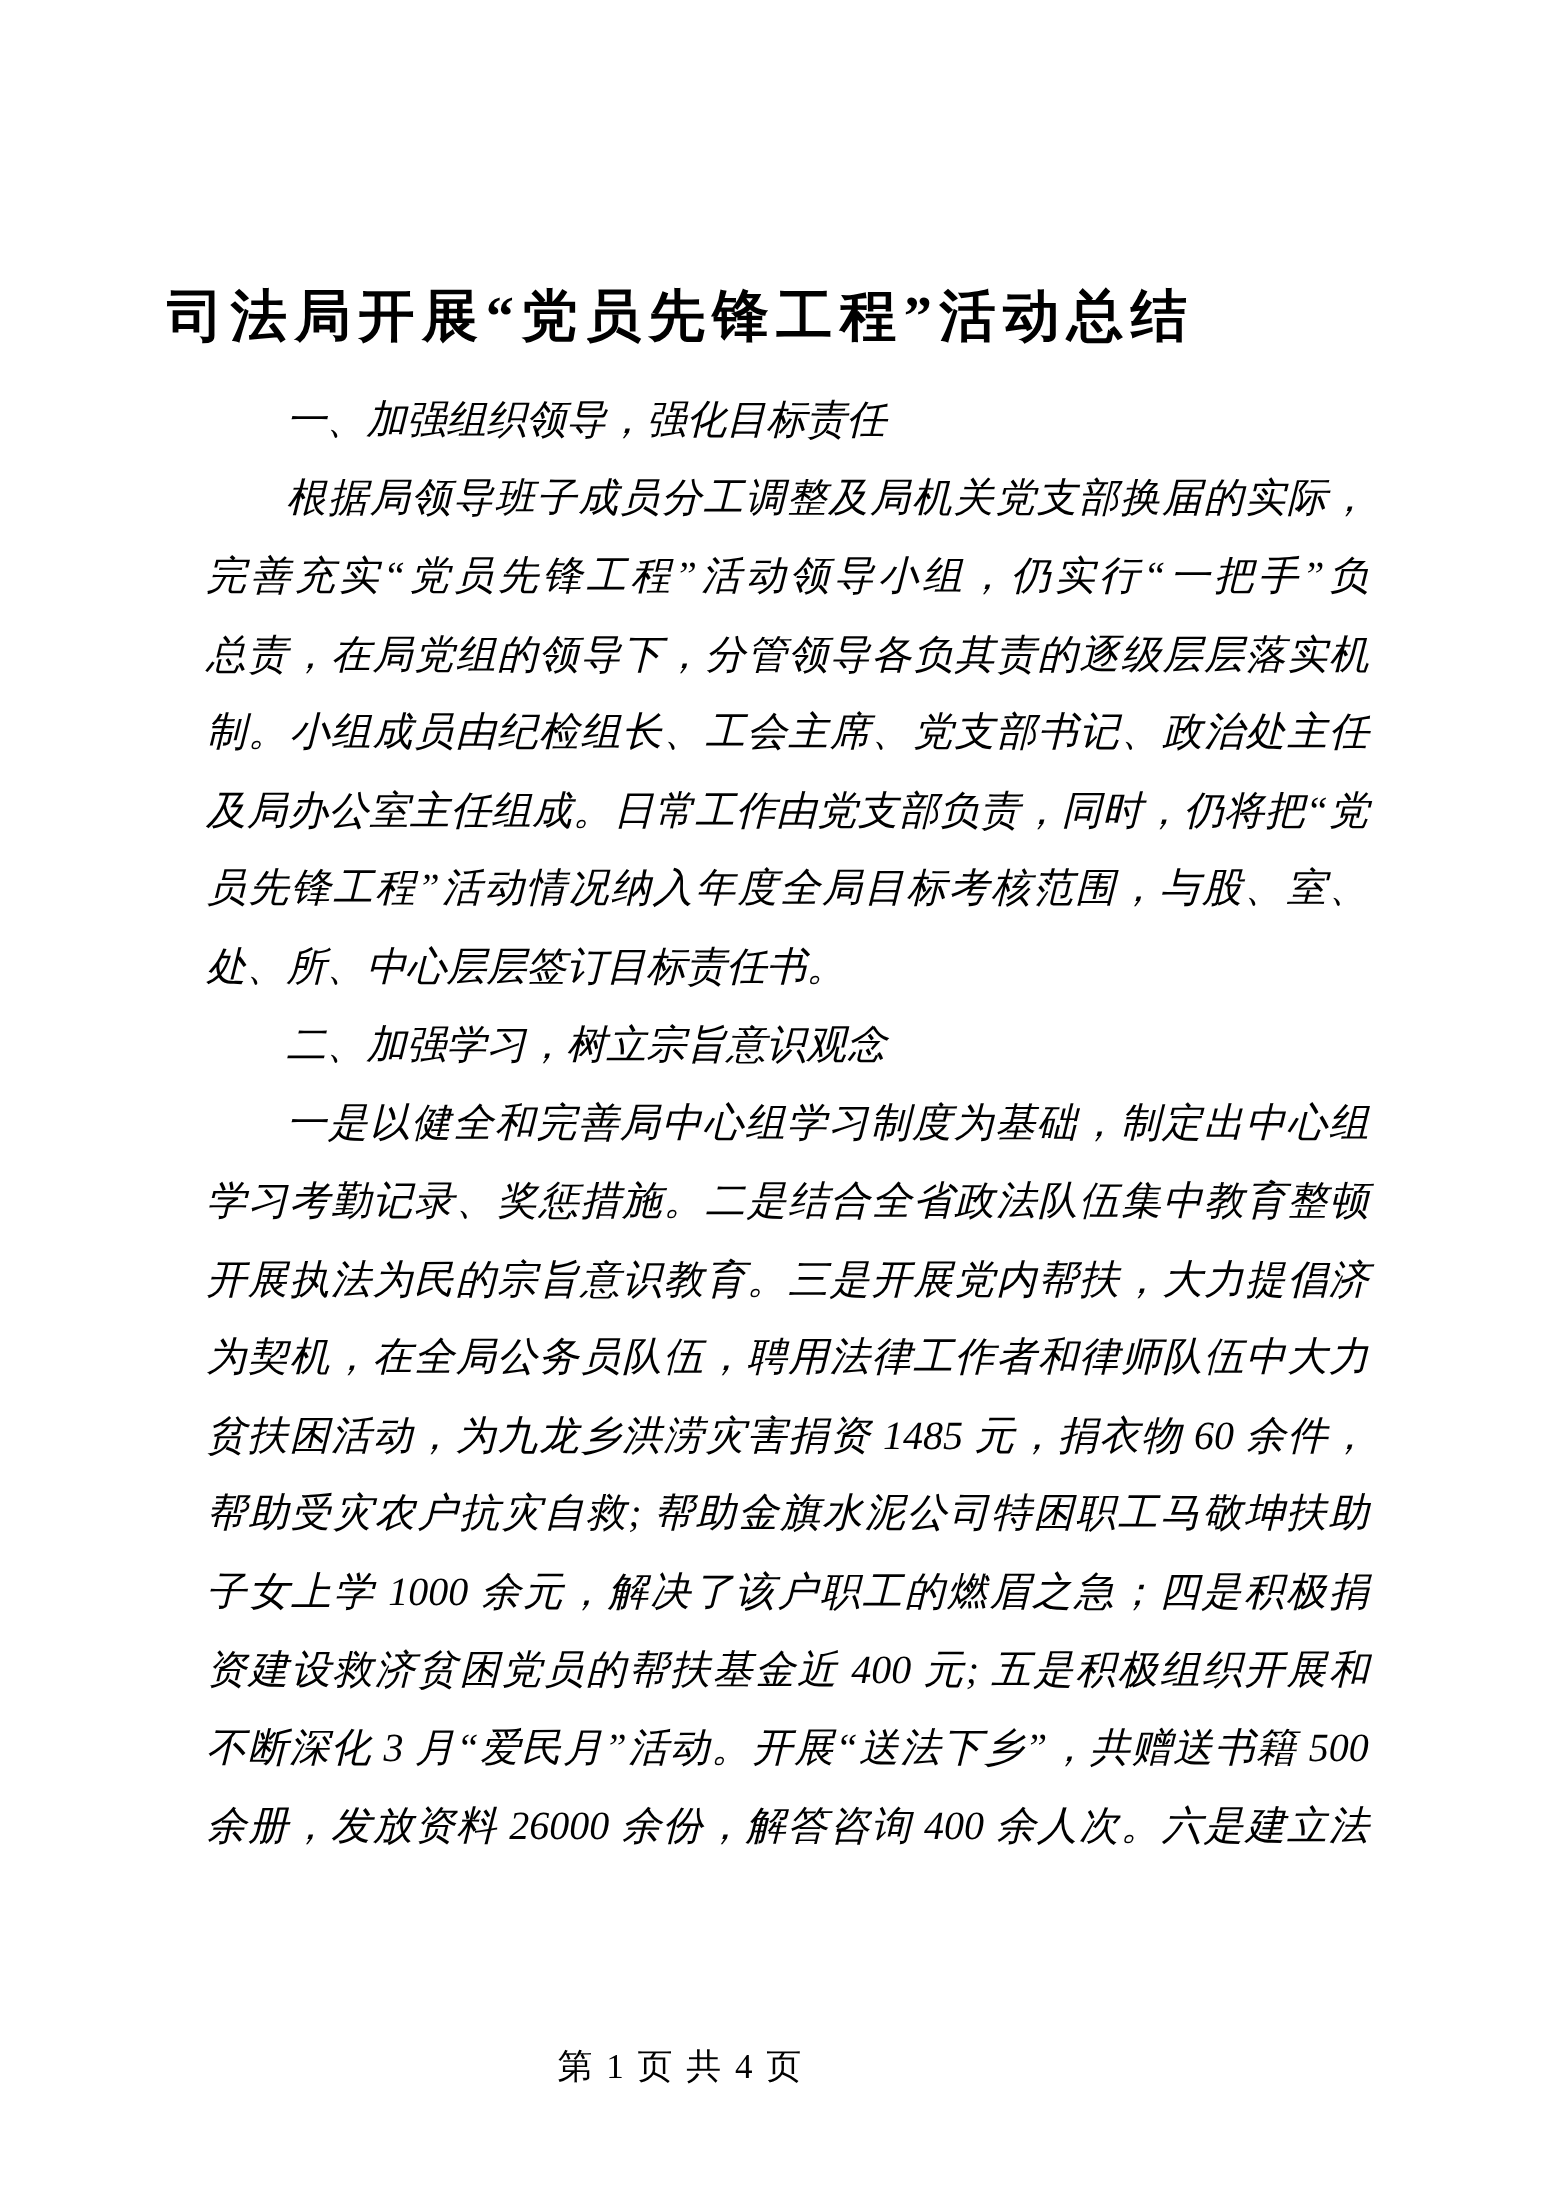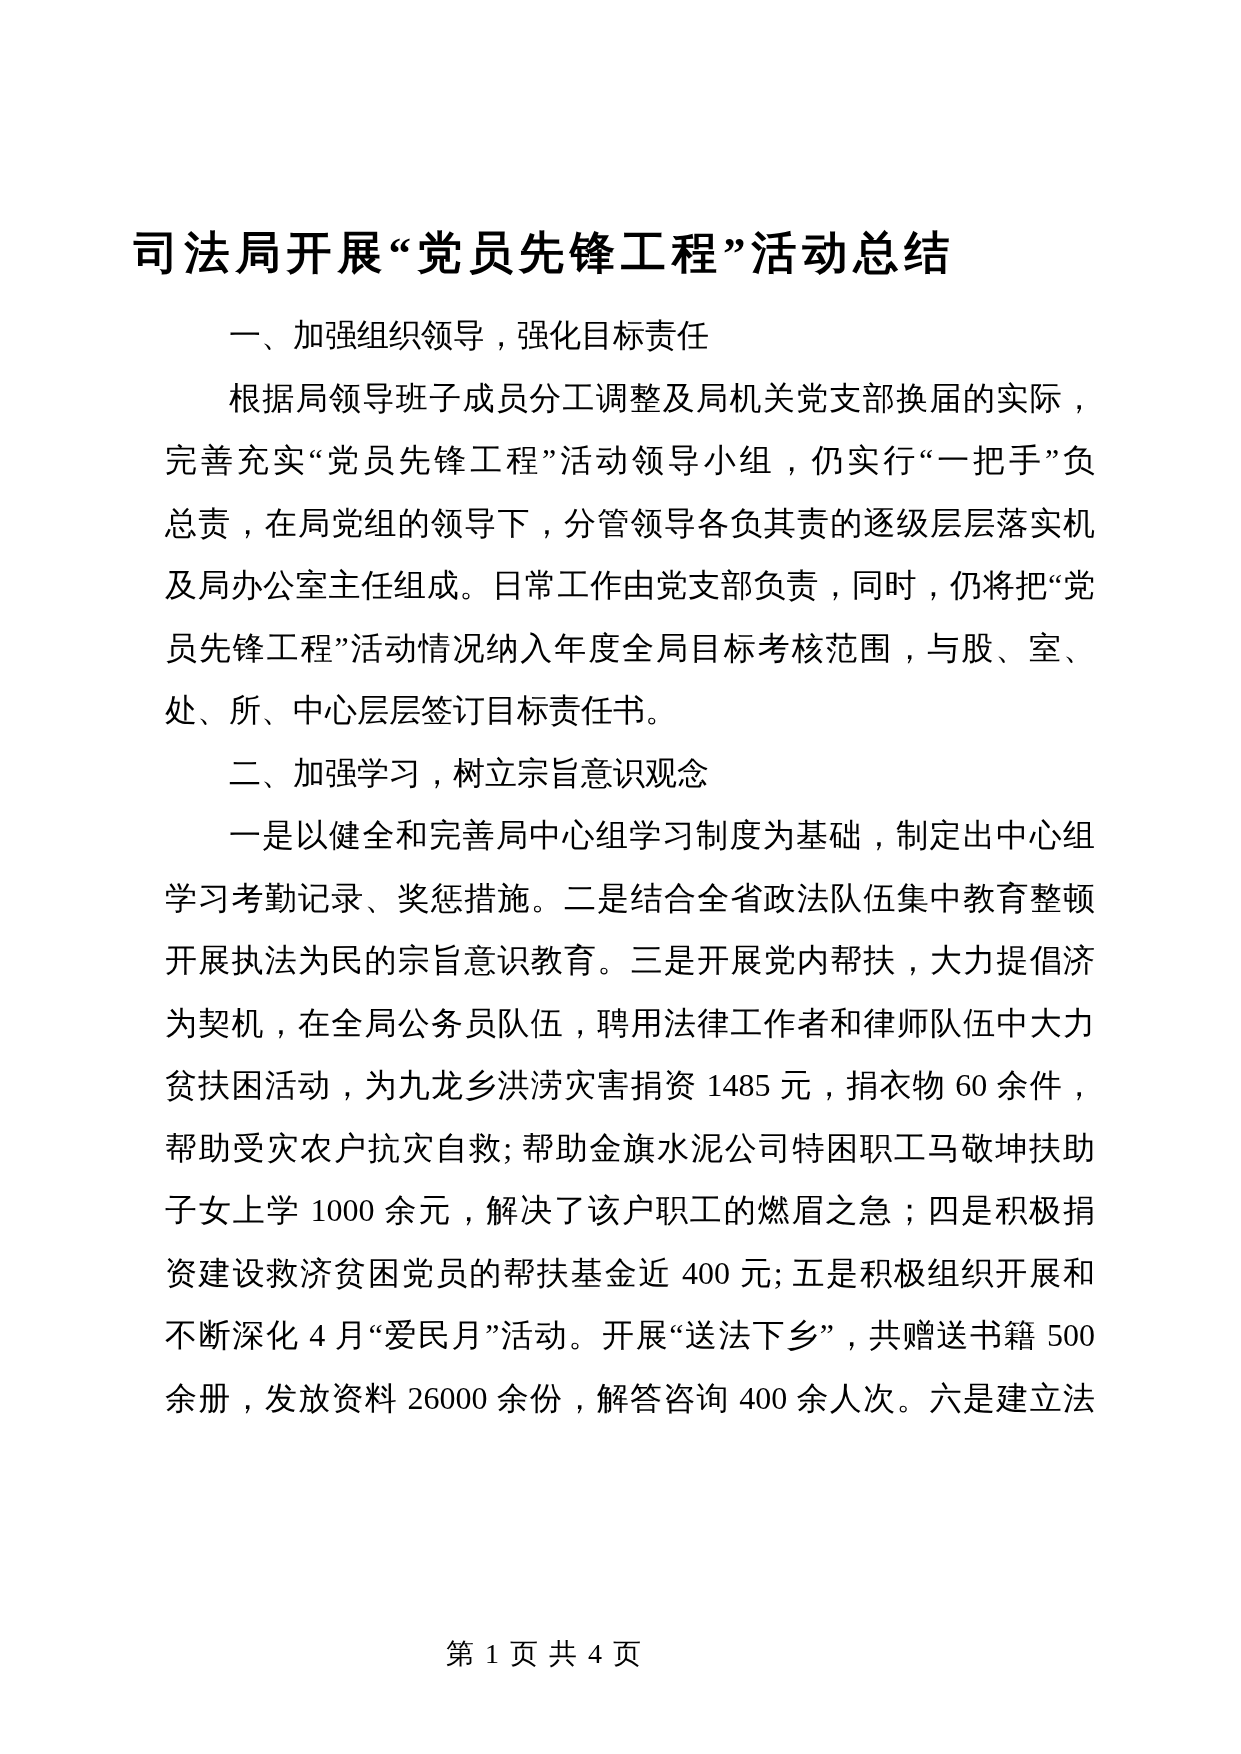--- a/index.html
+++ b/index.html
@@ -33,20 +33,21 @@
     font-weight: bold;
     letter-spacing: 6px;
     line-height: 66px;
     color: #000000;
   }
   .doc-body {
     position: absolute;
     top: 288px;
     left: 165px;
     width: 930px;
+    font-style: italic;
   }
   .line {
     height: 62.5px;
     line-height: 62.5px;
     font-size: 32px;
     color: #000000;
     text-align: left;
     overflow: visible;
   }
   .line.fill {
@@ -76,31 +77,32 @@
 
 <div class="page">
 
   <h1 class="doc-title">司法局开展“党员先锋工程”活动总结</h1>
 
   <div class="doc-body">
     <div class="line indent">一、加强组织领导，强化目标责任</div>
     <div class="line indent fill">根据局领导班子成员分工调整及局机关党支部换届的实际，</div>
     <div class="line fill">完善充实“党员先锋工程”活动领导小组，仍实行“一把手”负</div>
     <div class="line fill">总责，在局党组的领导下，分管领导各负其责的逐级层层落实机</div>
+    <div class="line fill">制。小组成员由纪检组长、工会主席、党支部书记、政治处主任</div>
     <div class="line fill">及局办公室主任组成。日常工作由党支部负责，同时，仍将把“党</div>
     <div class="line fill">员先锋工程”活动情况纳入年度全局目标考核范围，与股、室、</div>
     <div class="line">处、所、中心层层签订目标责任书。</div>
     <div class="line indent">二、加强学习，树立宗旨意识观念</div>
     <div class="line indent fill">一是以健全和完善局中心组学习制度为基础，制定出中心组</div>
     <div class="line fill">学习考勤记录、奖惩措施。二是结合全省政法队伍集中教育整顿</div>
     <div class="line fill">开展执法为民的宗旨意识教育。三是开展党内帮扶，大力提倡济</div>
     <div class="line fill">为契机，在全局公务员队伍，聘用法律工作者和律师队伍中大力</div>
     <div class="line fill">贫扶困活动，为九龙乡洪涝灾害捐资 1485 元，捐衣物 60 余件，</div>
     <div class="line fill">帮助受灾农户抗灾自救; 帮助金旗水泥公司特困职工马敬坤扶助</div>
     <div class="line fill">子女上学 1000 余元，解决了该户职工的燃眉之急；四是积极捐</div>
     <div class="line fill">资建设救济贫困党员的帮扶基金近 400 元; 五是积极组织开展和</div>
-    <div class="line fill">不断深化 4 月“爱民月”活动。开展“送法下乡”，共赠送书籍 500</div>
+    <div class="line fill">不断深化 3 月“爱民月”活动。开展“送法下乡”，共赠送书籍 500</div>
     <div class="line fill">余册，发放资料 26000 余份，解答咨询 400 余人次。六是建立法</div>
   </div>
 
   <div class="doc-footer">第 1 页 共 4 页</div>
 
 </div>
 
 </body></html>

